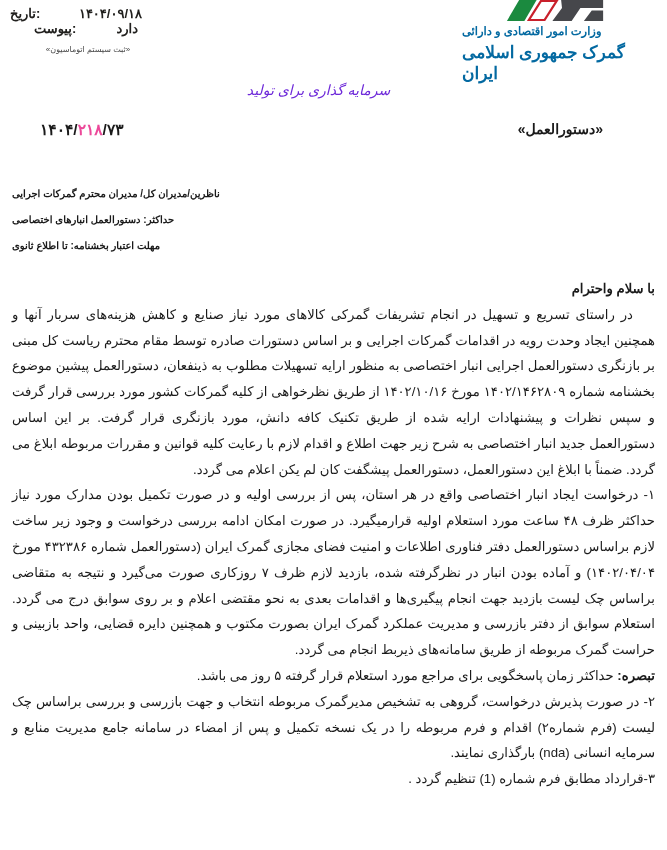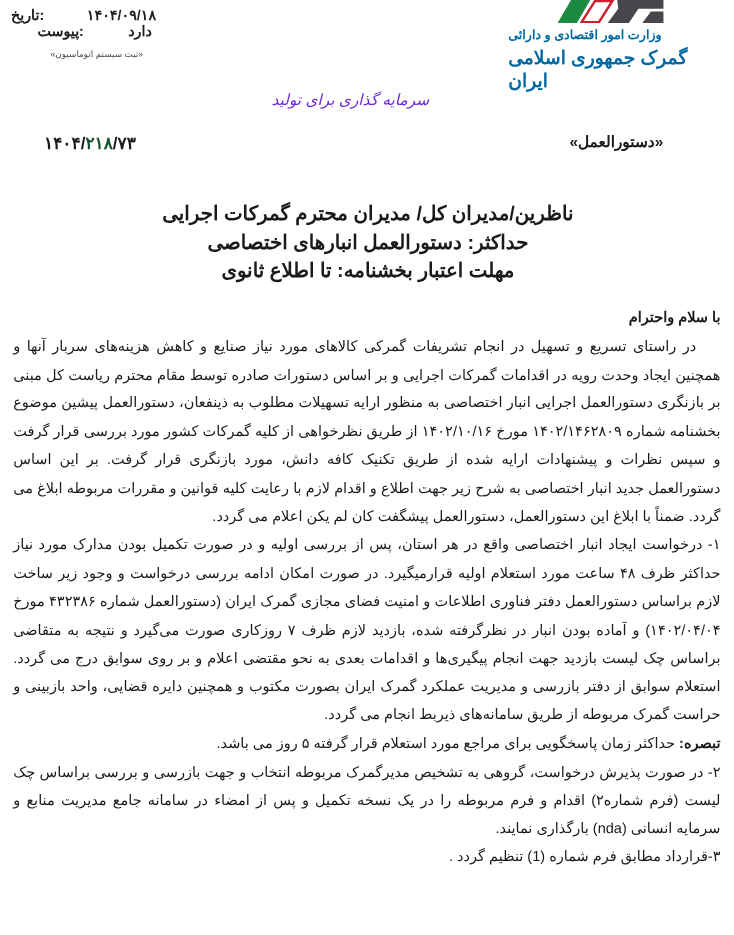--- a/index.html
+++ b/index.html
@@ -19,23 +19,23 @@
   .hdr-left .row3{width:128px;margin-left:14px;margin-top:9px;font-size:8px;color:#4a4a4a;text-align:center;font-weight:normal;}
   
   .hdr-right{position:absolute;top:0;right:20px;width:185px;text-align:left;color:#0369a1;}
   .hdr-right .logo{display:block;margin:0 auto;width:108px;height:21px;}
   .hdr-right .m1{font-size:11.5px;font-weight:bold;margin-top:3px;}
   .hdr-right .m2{font-size:17px;font-weight:bold;margin-top:4px;}
   
   .slogan{position:absolute;top:82px;left:0;right:30px;text-align:center;font-size:14px;font-style:italic;color:#6d28d9;}
   .doc-type{position:absolute;top:121px;left:0;right:64px;font-size:14px;font-weight:bold;}
   .doc-number{position:absolute;top:121px;left:40px;direction:ltr;font-size:15.5px;font-weight:bold;letter-spacing:.5px;}
-  .doc-number .red{color:#14532d;}
+  .doc-number .red{color:#ec4899;}
   
-  .addressee{position:absolute;top:181px;right:10px;left:12px;text-align:center;font-size:18px;font-weight:bold;line-height:26px;}
+  .addressee{position:absolute;top:181px;right:10px;left:12px;text-align:left;font-size:10px;font-weight:bold;line-height:26px;}
   
   .body{position:absolute;top:276px;right:12px;left:12px;font-size:13.2px;line-height:25.8px;text-align:justify;}
   .body p{margin:0;}
   .salutation{font-weight:bold;text-align:right;}
   .intro{text-indent:22px;}
   .note-label{font-weight:bold;}
 </style>
 </head>
 <body>
 

